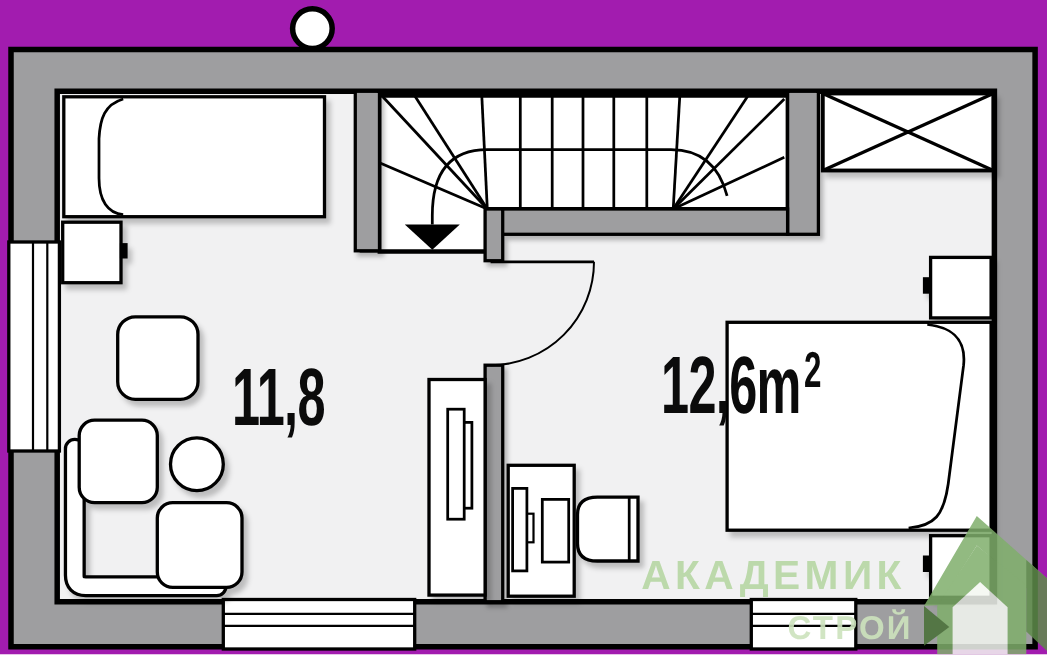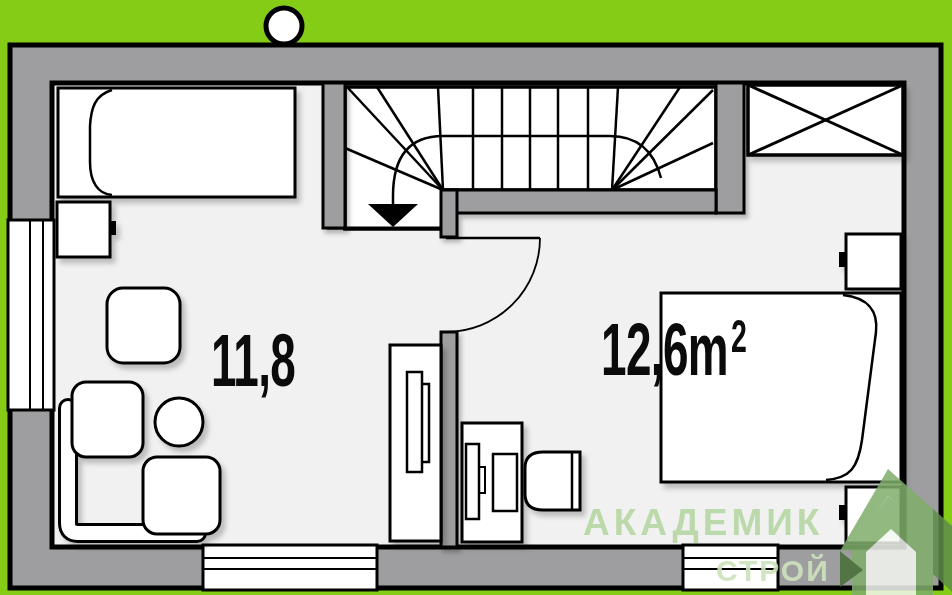--- a/index.html
+++ b/index.html
@@ -1,16 +1,16 @@
 <!DOCTYPE html>
 <html><head>
 <meta charset="utf-8">
 <style>
   html,body{margin:0;padding:0;background:#ffffff;}
-  .stage{position:relative;width:952px;height:595px;background:#84cc16;overflow:hidden;}
+  .stage{position:relative;width:952px;height:595px;background:#a21caf;overflow:hidden;}
   svg{display:block;}
   text{font-family:"Liberation Sans","DejaVu Sans",sans-serif;}
   .area-label{font-weight:bold;fill:#0b0b0b;}
   .wm{font-weight:bold;}
 </style>
 </head>
 <body>
 
 <div class="stage">
 <svg width="952" height="595" viewBox="0 0 952 595" xmlns="http://www.w3.org/2000/svg">

